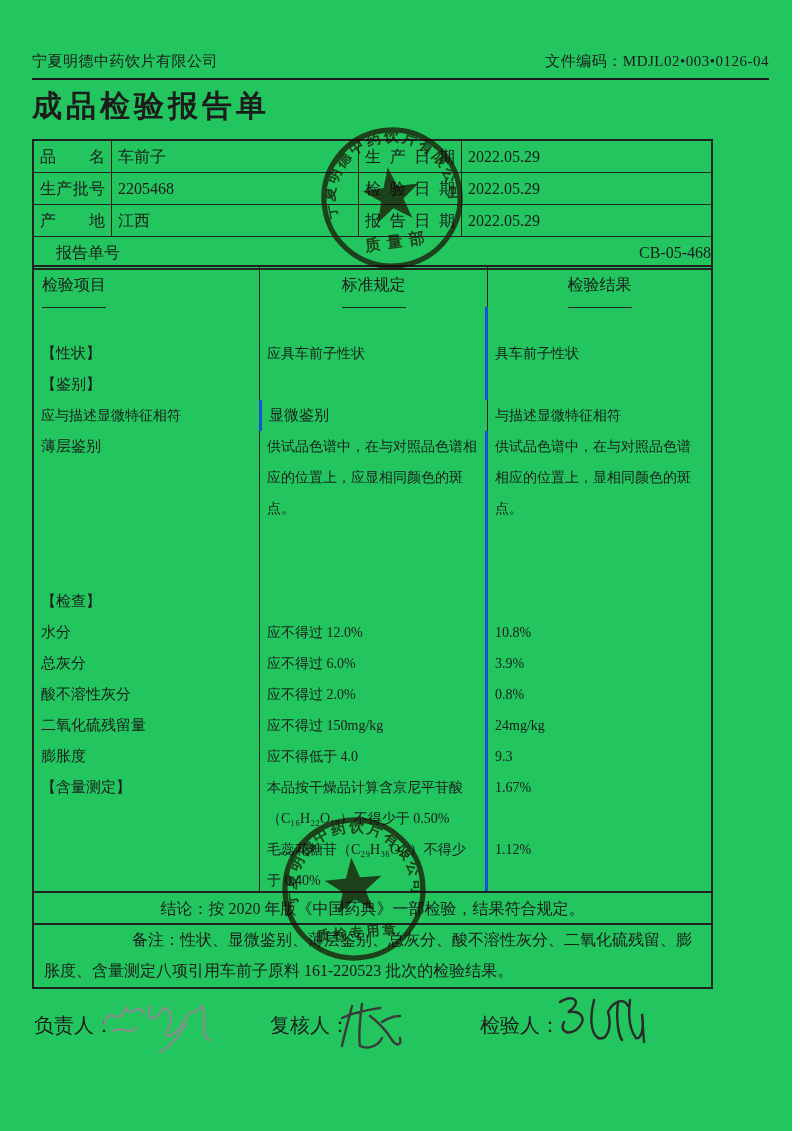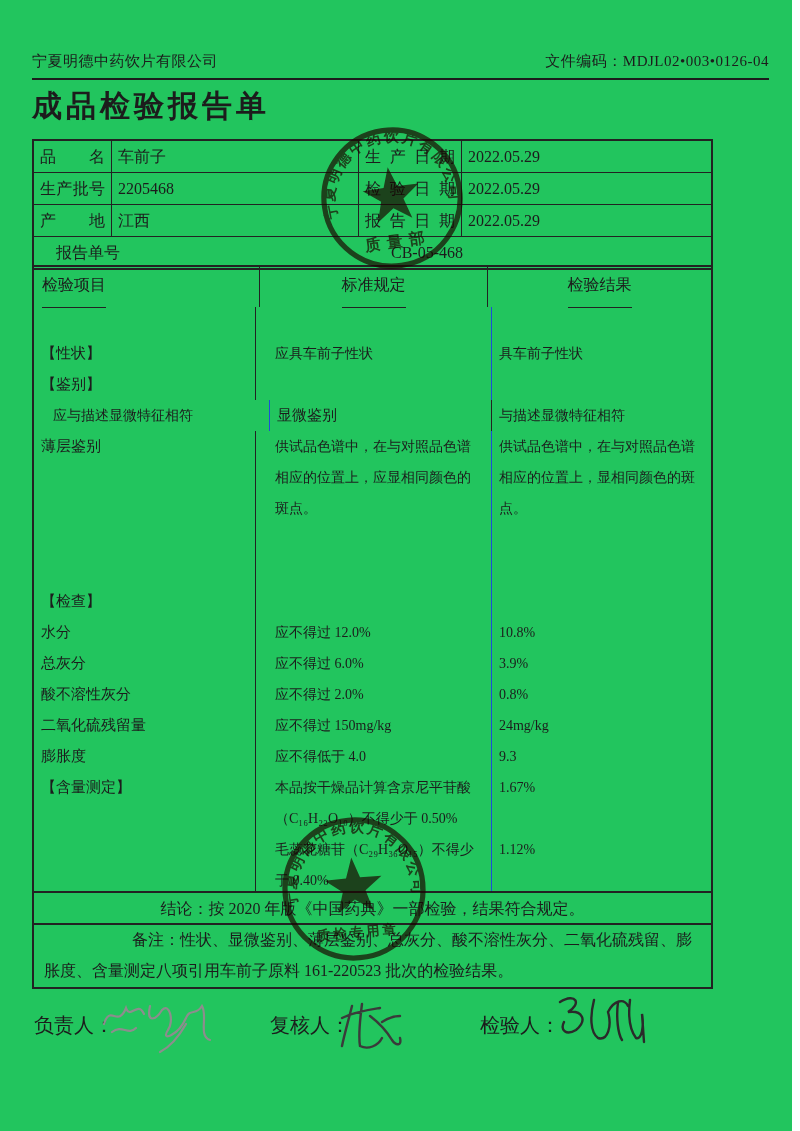--- a/index.html
+++ b/index.html
@@ -10,41 +10,41 @@
   .doc-header{position:absolute;left:32px;top:52px;width:737px;display:flex;
               justify-content:space-between;font-size:15px;letter-spacing:.5px;}
   .header-rule{position:absolute;left:32px;top:78px;width:737px;height:0;
                border-top:2px solid #1c1c1c;}
   .doc-title{position:absolute;left:32px;top:86px;width:705px;text-align:left;
              font-size:30px;font-weight:bold;letter-spacing:4px;}
 
   
   .info-table{position:absolute;left:32px;top:139px;width:681px;box-sizing:border-box;
               border:2px solid #222;font-size:16px;}
-  .irow{display:flex;height:31px;line-height:31px;border-bottom:1px solid #222;}
+  .irow{display:flex;height:31px;line-height:31px;border-bottom:1px solid #222;justify-content:space-between;}
   .irow:last-child{border-bottom:none;}
   .icell{box-sizing:border-box;padding:0 6px;overflow:hidden;white-space:nowrap;}
   .ilabel{width:78px;border-right:1px solid #222;text-align:justify;text-align-last:justify;}
   .ival1{width:247px;border-right:1px solid #222;}
   .ilabel2{width:103px;border-right:1px solid #222;text-align:justify;text-align-last:justify;}
   .ival2{flex:1;}
   .report-row .rlabel{width:78px;padding:0 6px;box-sizing:border-box;margin-left:16px;}
   .report-row .rval{margin-left:263px;}
 
   
   .main-table{position:absolute;left:32px;top:265px;width:681px;height:628px;
               box-sizing:border-box;border:2px solid #222;overflow:hidden;
               display:flex;flex-direction:column;}
   .thead{display:flex;height:40px;flex:0 0 40px;}
   .thcell{box-sizing:border-box;line-height:36px;font-size:16px;}
   .results-body{display:flex;flex-direction:column;flex:1 1 auto;}
   .trow{display:flex;flex:0 0 auto;}
   .tcell{box-sizing:border-box;padding:0 7px;font-size:14px;line-height:31px;min-height:31px;}
   .c0{width:226px;border-right:1px solid #222;font-size:15px;}
-  .c1{width:228px;border-right:1px solid #1d4ed8;margin-left:12px;}
+  .c1{width:228px;border-right:3px solid #1d4ed8;}
   .c2{width:223px;}
   .hc0{width:226px;border-right:1px solid #222;padding-left:8px;}
   .hc1{width:228px;border-right:1px solid #222;text-align:center;}
   .hc2{width:223px;text-align:center;}
   .ul{border-bottom:1px solid #222;padding-bottom:14px;}
 
   
   .concl{position:absolute;left:32px;top:891px;width:681px;height:34px;box-sizing:border-box;
          border:2px solid #222;text-align:center;font-size:16px;line-height:31px;}
   .remark{position:absolute;left:32px;top:923px;width:681px;height:66px;box-sizing:border-box;

